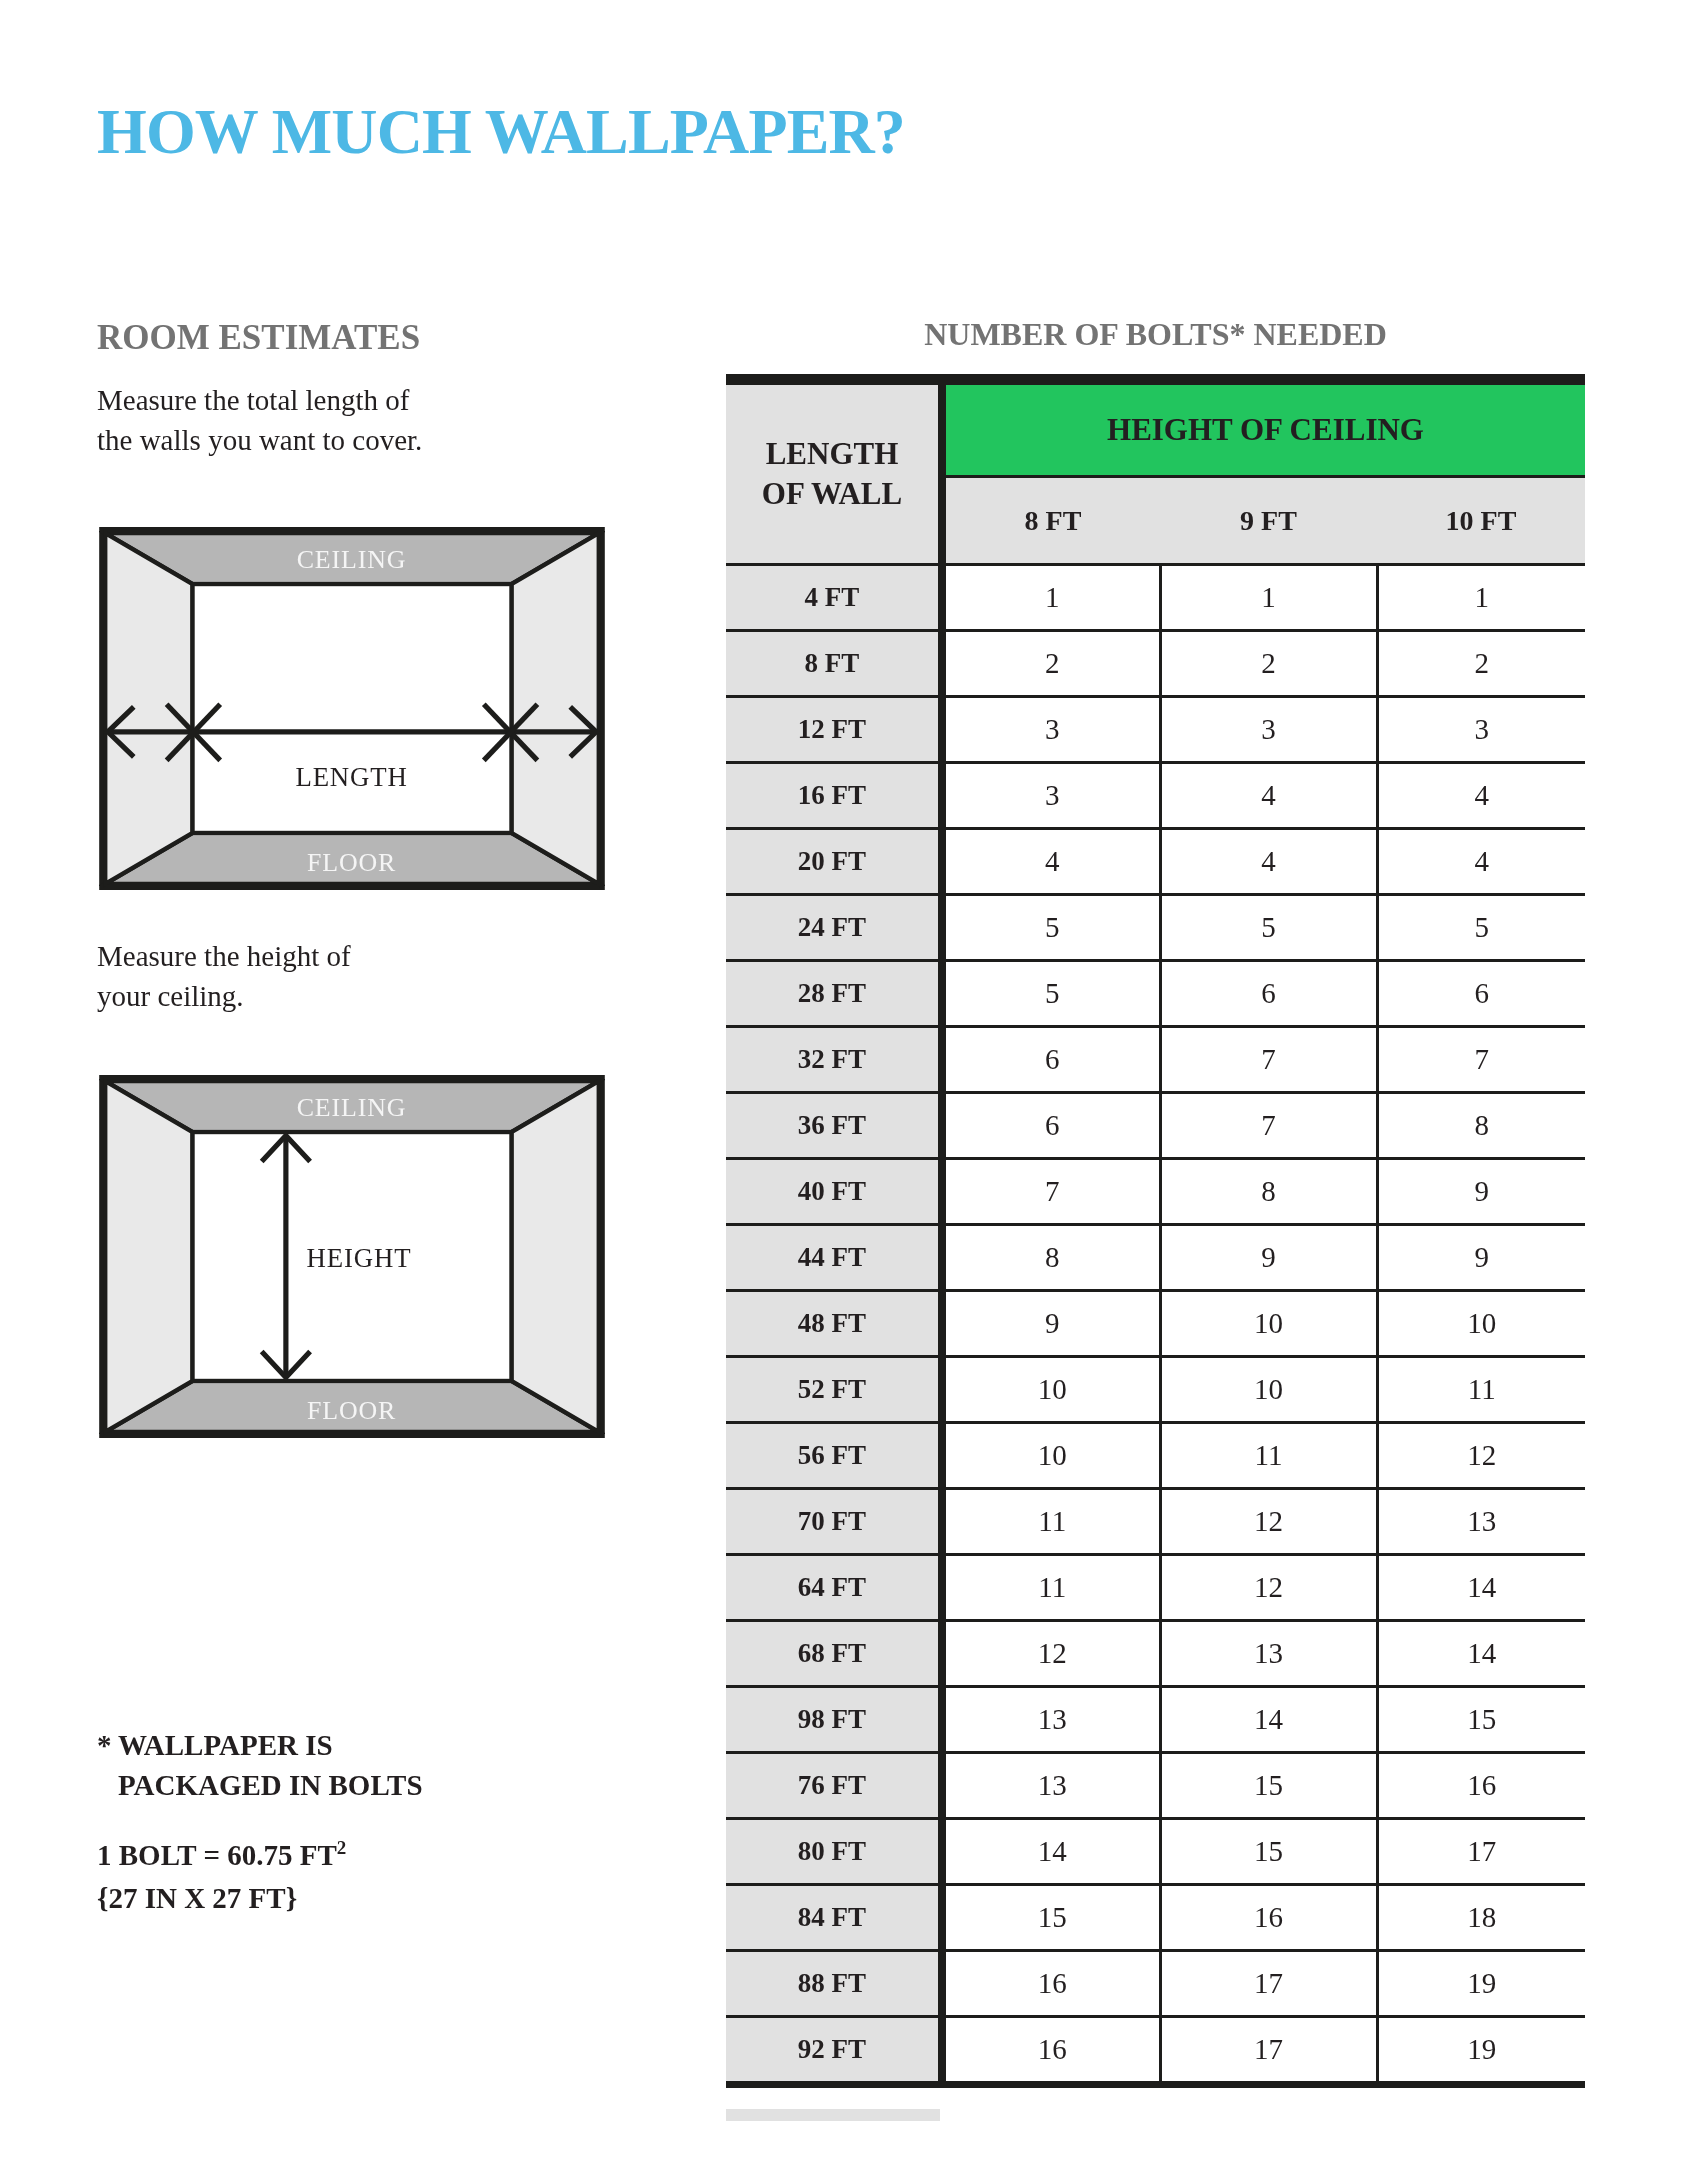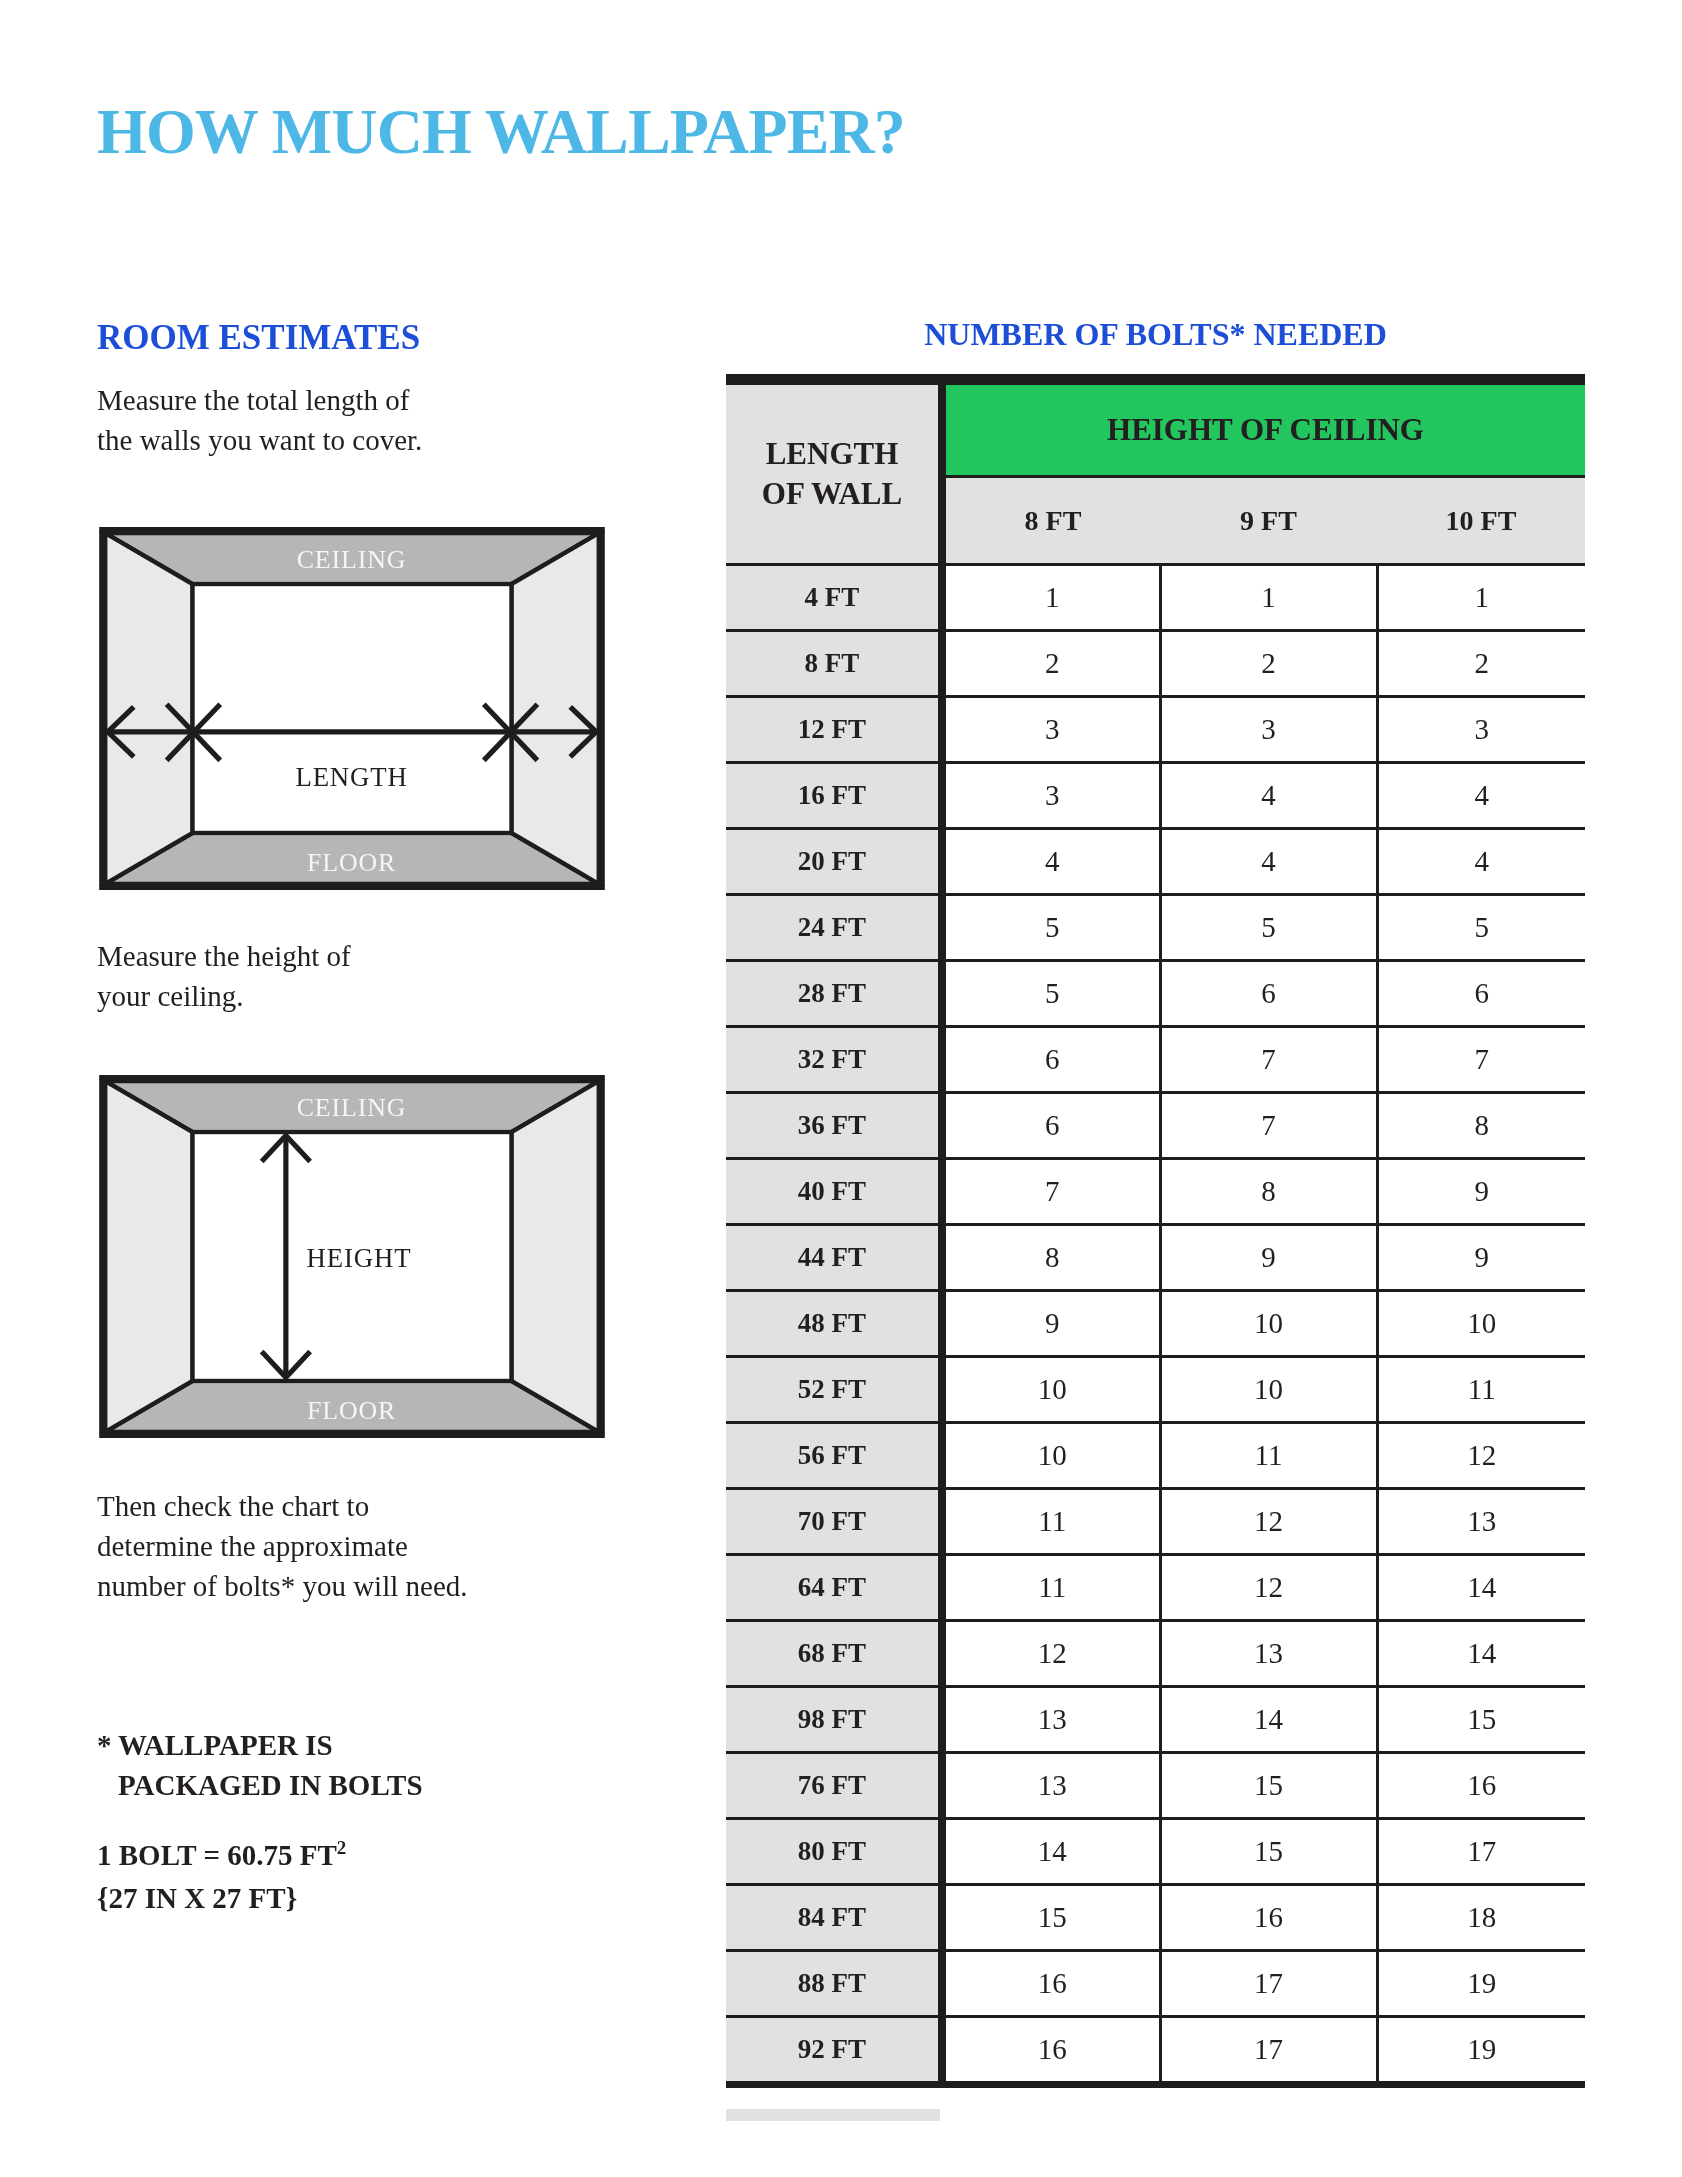--- a/index.html
+++ b/index.html
@@ -1,20 +1,20 @@
 <!DOCTYPE html>
 <html style="font-size:14px"><head>
 <meta charset="utf-8">
 <style>
   html,body{margin:0;padding:0;background:#ffffff;}
   .page{position:relative;width:1683px;height:2177px;background:#ffffff;overflow:hidden;
         font-family:Liberation Serif, serif;color:#231f20;}
   .abs{position:absolute;}
   .page-title{left:97px;top:52px;font-size:64px;font-weight:bold;color:#4db8e5;letter-spacing:-0.9px;white-space:nowrap;}
-  .section-heading{font-size:35px;font-weight:bold;color:#1d4ed8;white-space:nowrap;}
+  .section-heading{font-size:35px;font-weight:bold;color:#737373;white-space:nowrap;}
   .body-text{font-size:29px;line-height:40px;white-space:pre-line;}
   .footnote{left:97px;top:1725px;display:flex;font-size:29px;font-weight:bold;line-height:40px;}
   .footnote .star{width:21px;}
   .bolt-formula{left:97px;top:1837px;font-size:29px;font-weight:bold;}
   .bolt-formula sup{font-size:19px;}
   .bolt-dims{left:97px;top:1882px;font-size:29px;font-weight:bold;}
   .table-heading{left:726px;top:316px;width:859px;text-align:center;}
   
   .tablewrap{left:726px;top:374px;}
   table.bolts{border-collapse:collapse;table-layout:fixed;width:859px;
@@ -76,23 +76,20 @@
     <text x="292" y="48" font-size="30" fill="#f5f5f5" text-anchor="middle" letter-spacing="1">CEILING</text>
     <text x="292" y="398" font-size="30" fill="#f5f5f5" text-anchor="middle" letter-spacing="1">FLOOR</text>
     <g stroke="#1d1d1b" stroke-width="6" fill="none">
       <line x1="216" y1="70" x2="216" y2="350"></line>
       <polyline points="188,100 216,70 244,100"></polyline>
       <polyline points="188,320 216,350 244,320"></polyline>
     </g>
     <text x="240" y="222" font-size="31" fill="#231f20" letter-spacing="1">HEIGHT</text>
   </svg>
 
-  <div class="abs body-text" style="left:97px;top:1486px;">Then check the chart to
-determine the approximate
-number of bolts* you will need.</div>
 
   <div class="abs footnote">
     <span class="star">*</span>
     <div>
       <div>WALLPAPER IS</div>
       <div>PACKAGED IN BOLTS</div>
     </div>
   </div>
 
   <div class="abs bolt-formula">

